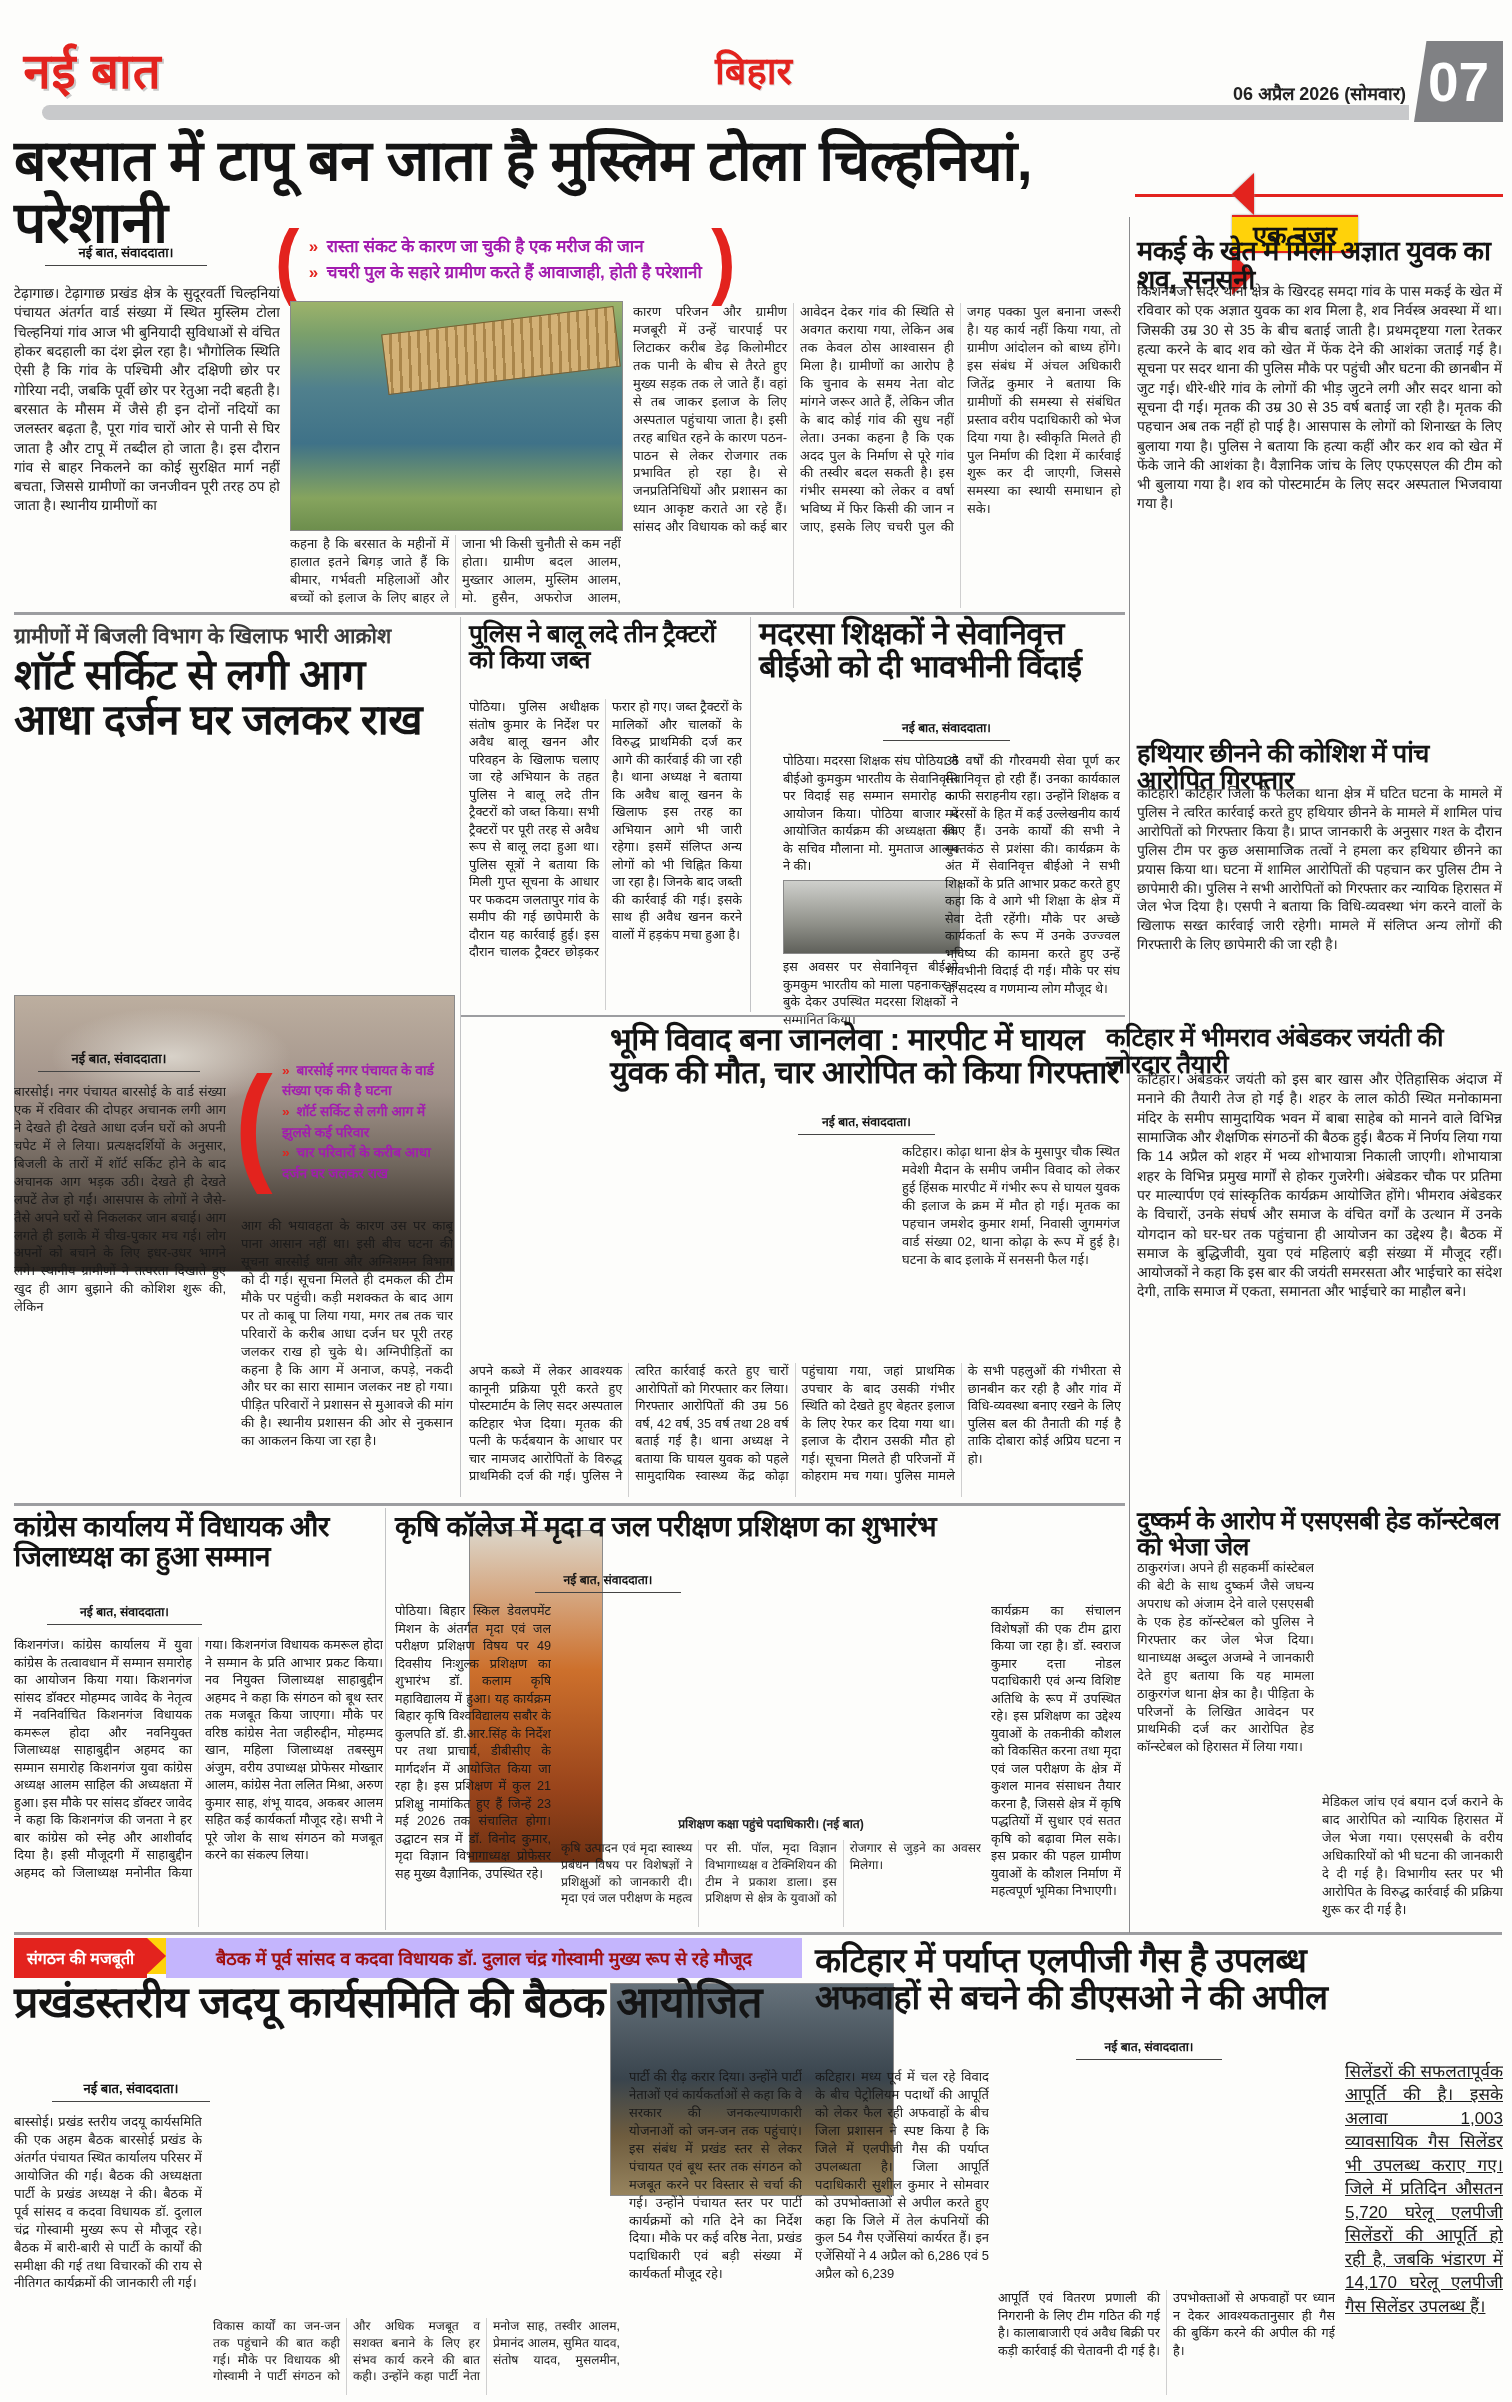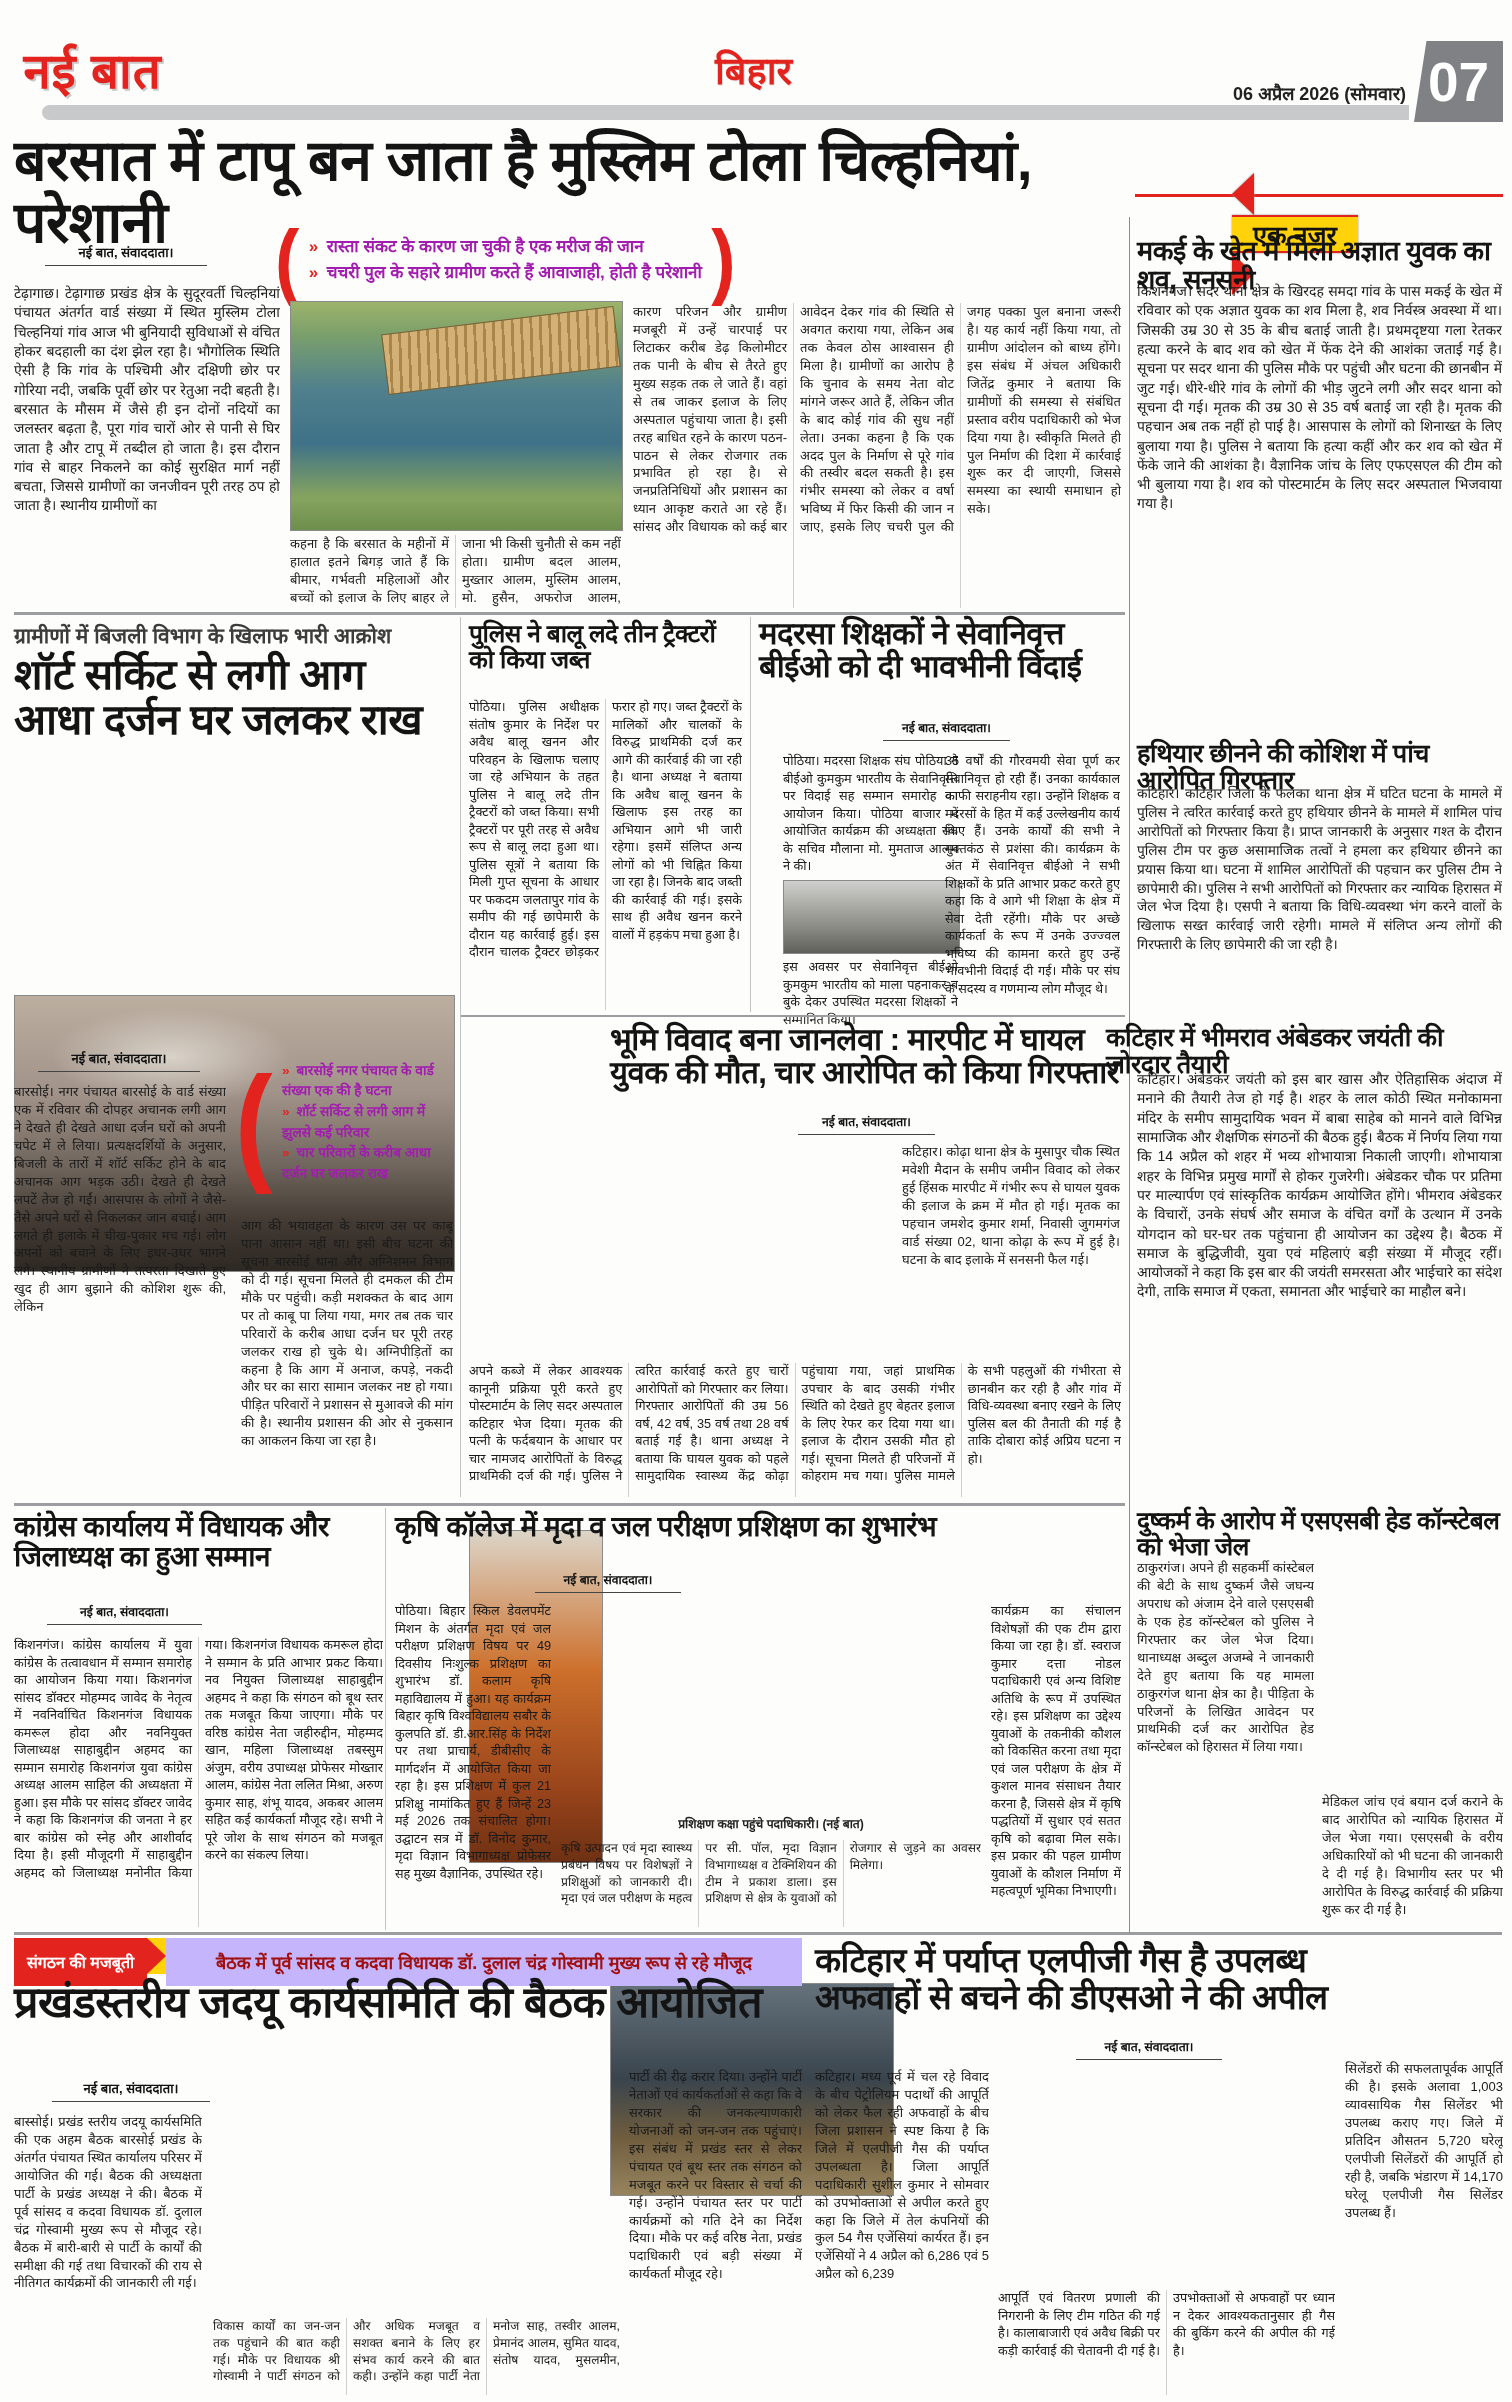--- a/index.html
+++ b/index.html
@@ -30,21 +30,21 @@
   .hi-list li{font-size:17px;font-weight:bold;color:#a21caf;line-height:1.55;}
   .hi-list li::before{content:"\00BB\2002";color:#e3231e;font-weight:900;}
   .mini-list li{font-size:13.7px;line-height:1.5;}
   
   .ribbon-line{background:#e3231e;height:2.8px;}
   .ribbon{display:flex;align-items:stretch;height:43px;filter:drop-shadow(0 0.9px 0.9px #999);flex-direction:column;}
   .ribbon .tri-l{width:0;height:0;border-top:21.7px solid transparent;border-bottom:21.7px solid transparent;border-right:22.6px solid #e3231e;}
   .ribbon .tri-r{width:0;height:0;border-top:21.7px solid transparent;border-bottom:21.7px solid transparent;border-left:22.6px solid #e3231e;}
   .ribbon .mid{background:#ffd20a;border-top:2.8px solid #e3231e;border-bottom:2.8px solid #e3231e;display:flex;align-items:center;justify-content:center;font-size:25.4px;font-weight:900;color:#111;padding:0 21px;}
   
-  .kstrip{display:flex;height:48px;}
+  .kstrip{display:flex;height:40px;}
   .kstrip .red{background:#e3231e;color:#fff;font-size:16px;font-weight:900;display:flex;align-items:center;justify-content:center;padding:0 13px;}
   .kstrip .arrow{width:0;height:0;border-top:18px solid transparent;border-bottom:18px solid transparent;border-left:19px solid #e3231e;background:#ffd20a;}
   .kstrip .yellow{background:#c4b5fd;color:#a01010;font-size:18px;font-weight:900;flex:1;display:flex;align-items:center;justify-content:center;}
   
   .photo{position:relative;overflow:hidden;border:0.9px solid #8a8a8a;}
   .caption{font-size:12.2px;font-weight:bold;text-align:center;color:#222;}
   .ph-lead{background:linear-gradient(180deg,#9db36a 0%,#7ba06b 14%,#50808d 38%,#3f7288 62%,#86a45e 86%,#6d8e4d 100%);}
   .ph-lead .bridge{position:absolute;left:28%;top:8%;width:70%;height:26%;background:repeating-linear-gradient(95deg,#d3b176 0 6.6px,#a9854a 6.6px 9.4px);transform:rotate(-7deg);border:0.9px solid #7a5c2e;}
   .ph-fire{background:linear-gradient(180deg,#bcae9f 0%,#a2938a 35%,#6f655c 62%,#423a33 82%,#2e2823 100%);}
   .ph-fire .smoke{position:absolute;left:8%;top:4%;width:55%;height:36%;background:radial-gradient(ellipse,#d8d2c9 0%,rgba(216,210,201,0) 70%);}
@@ -161,21 +161,21 @@
   <div class="abs bodytext" style="left:629px;top:2068px;width:173px;height:328px;font-size:13px;">पार्टी की रीढ़ करार दिया। उन्होंने पार्टी नेताओं एवं कार्यकर्ताओं से कहा कि वे सरकार की जनकल्याणकारी योजनाओं को जन-जन तक पहुंचाएं। इस संबंध में प्रखंड स्तर से लेकर पंचायत एवं बूथ स्तर तक संगठन को मजबूत करने पर विस्तार से चर्चा की गई। उन्होंने पंचायत स्तर पर पार्टी कार्यक्रमों को गति देने का निर्देश दिया। मौके पर कई वरिष्ठ नेता, प्रखंड पदाधिकारी एवं बड़ी संख्या में कार्यकर्ता मौजूद रहे।</div>
 
   <div class="abs hl" style="left:815px;top:1942px;width:688px;font-size:34px;text-align:left;">
     <div>कटिहार में पर्याप्त एलपीजी गैस है उपलब्ध</div>
     <div>अफवाहों से बचने की डीएसओ ने की अपील</div>
   </div>
   <div class="abs byline" style="left:1076px;top:2038px;width:146px;font-size:12.2px;">नई बात, संवाददाता।</div>
   <div class="abs bodytext" style="left:815px;top:2068px;width:174px;height:328px;font-size:13px;">कटिहार। मध्य पूर्व में चल रहे विवाद के बीच पेट्रोलियम पदार्थों की आपूर्ति को लेकर फैल रही अफवाहों के बीच जिला प्रशासन ने स्पष्ट किया है कि जिले में एलपीजी गैस की पर्याप्त उपलब्धता है। जिला आपूर्ति पदाधिकारी सुशील कुमार ने सोमवार को उपभोक्ताओं से अपील करते हुए कहा कि जिले में तेल कंपनियों की कुल 54 गैस एजेंसियां कार्यरत हैं। इन एजेंसियों ने 4 अप्रैल को 6,286 एवं 5 अप्रैल को 6,239</div>
 
   <div class="abs bodytext cols2" style="left:998px;top:2290px;width:337px;height:105px;font-size:12.7px;">आपूर्ति एवं वितरण प्रणाली की निगरानी के लिए टीम गठित की गई है। कालाबाजारी एवं अवैध बिक्री पर कड़ी कार्रवाई की चेतावनी दी गई है। उपभोक्ताओं से अफवाहों पर ध्यान न देकर आवश्यकतानुसार ही गैस की बुकिंग करने की अपील की गई है।</div>
-  <div class="abs bodytext" style="left:1345px;top:2060px;width:158px;height:335px;font-size:13px;">सिलेंडरों की सफलतापूर्वक आपूर्ति की है। इसके अलावा 1,003 व्यावसायिक गैस सिलेंडर भी उपलब्ध कराए गए। जिले में प्रतिदिन औसतन 5,720 घरेलू एलपीजी सिलेंडरों की आपूर्ति हो रही है, जबकि भंडारण में 14,170 घरेलू एलपीजी गैस सिलेंडर उपलब्ध हैं।</div>
+  <div class="abs bodytext" style="left:1345px;top:2060px;width:158px;height:335px;font-size:17px;text-decoration:underline;">सिलेंडरों की सफलतापूर्वक आपूर्ति की है। इसके अलावा 1,003 व्यावसायिक गैस सिलेंडर भी उपलब्ध कराए गए। जिले में प्रतिदिन औसतन 5,720 घरेलू एलपीजी सिलेंडरों की आपूर्ति हो रही है, जबकि भंडारण में 14,170 घरेलू एलपीजी गैस सिलेंडर उपलब्ध हैं।</div>
 
   <div class="abs vrule" style="left:1129px;top:217px;height:1716px;background:#8a8b8d;"></div>
   <div class="abs ribbon-line" style="left:1135px;top:194px;width:368px;"></div>
   <div class="abs ribbon" style="left:1232px;top:173px;">
     <div class="tri-l"></div>
     <div class="mid">एक नजर</div>
     <div class="tri-r"></div>
   </div>
 
   <div class="abs hl" style="left:1137px;top:237px;width:365px;font-size:27px;">मकई के खेत में मिला अज्ञात युवक का शव, सनसनी</div>

